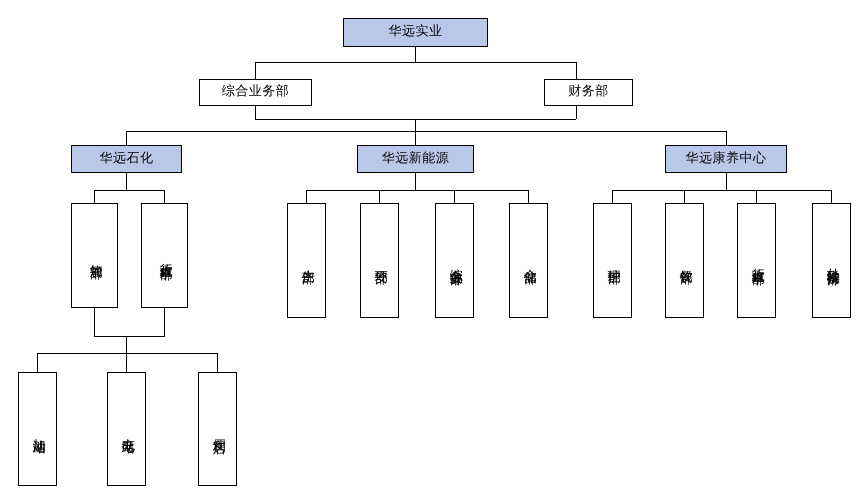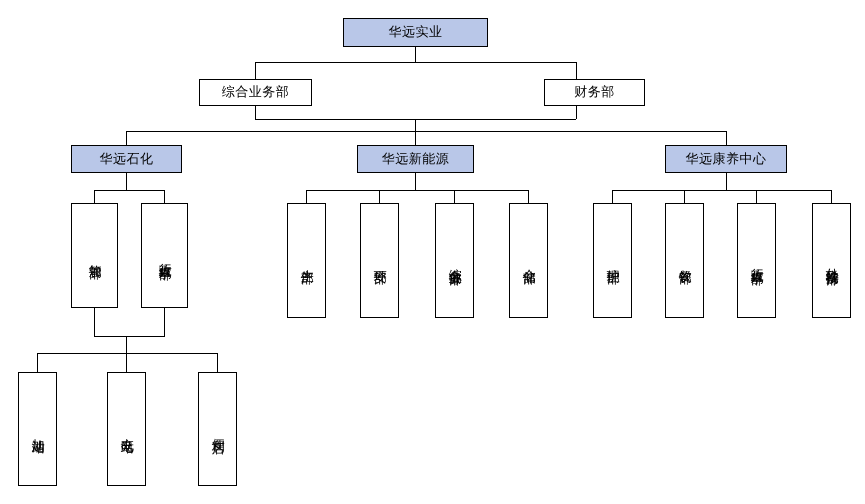--- a/index.html
+++ b/index.html
@@ -5,21 +5,21 @@
   html, body {
     margin: 0;
     padding: 0;
     background: #ffffff;
   }
   #chart-root {
     position: relative;
     width: 865px;
     height: 504px;
     background: #ffffff;
-    font-family: Liberation Serif, serif;
+    font-family: Liberation Mono, monospace;
     overflow: hidden;
   }
   
   .node {
     position: absolute;
     box-sizing: border-box;
     border: 1px solid #000000;
     background: #ffffff;
     display: flex;
     align-items: center;
@@ -62,21 +62,21 @@
   <div class="ln v" style="left:415px; top:47px; height:15px;"></div>
 
   <div class="ln h" style="left:255px; top:62px; width:321px;"></div>
 
   <div class="ln v" style="left:255px; top:62px; height:17px;"></div>
   <div class="ln v" style="left:576px; top:62px; height:17px;"></div>
 
   <div class="node horiz" style="left:199px; top:79px; width:113px; height:27px;">
     <span>综合业务部</span>
   </div>
-  <div class="node horiz" style="left:544px; top:79px; width:101px; height:27px;">
+  <div class="node horiz" style="left:544px; top:79px; width:89px; height:27px;">
     <span>财务部</span>
   </div>
 
   <div class="ln v" style="left:255px; top:106px; height:13px;"></div>
   <div class="ln v" style="left:576px; top:106px; height:13px;"></div>
   <div class="ln h" style="left:255px; top:119px; width:321px;"></div>
   <div class="ln v" style="left:415px; top:119px; height:12px;"></div>
 
   <div class="ln h" style="left:126px; top:131px; width:600px;"></div>
   <div class="ln v" style="left:126px; top:131px; height:14px;"></div>

